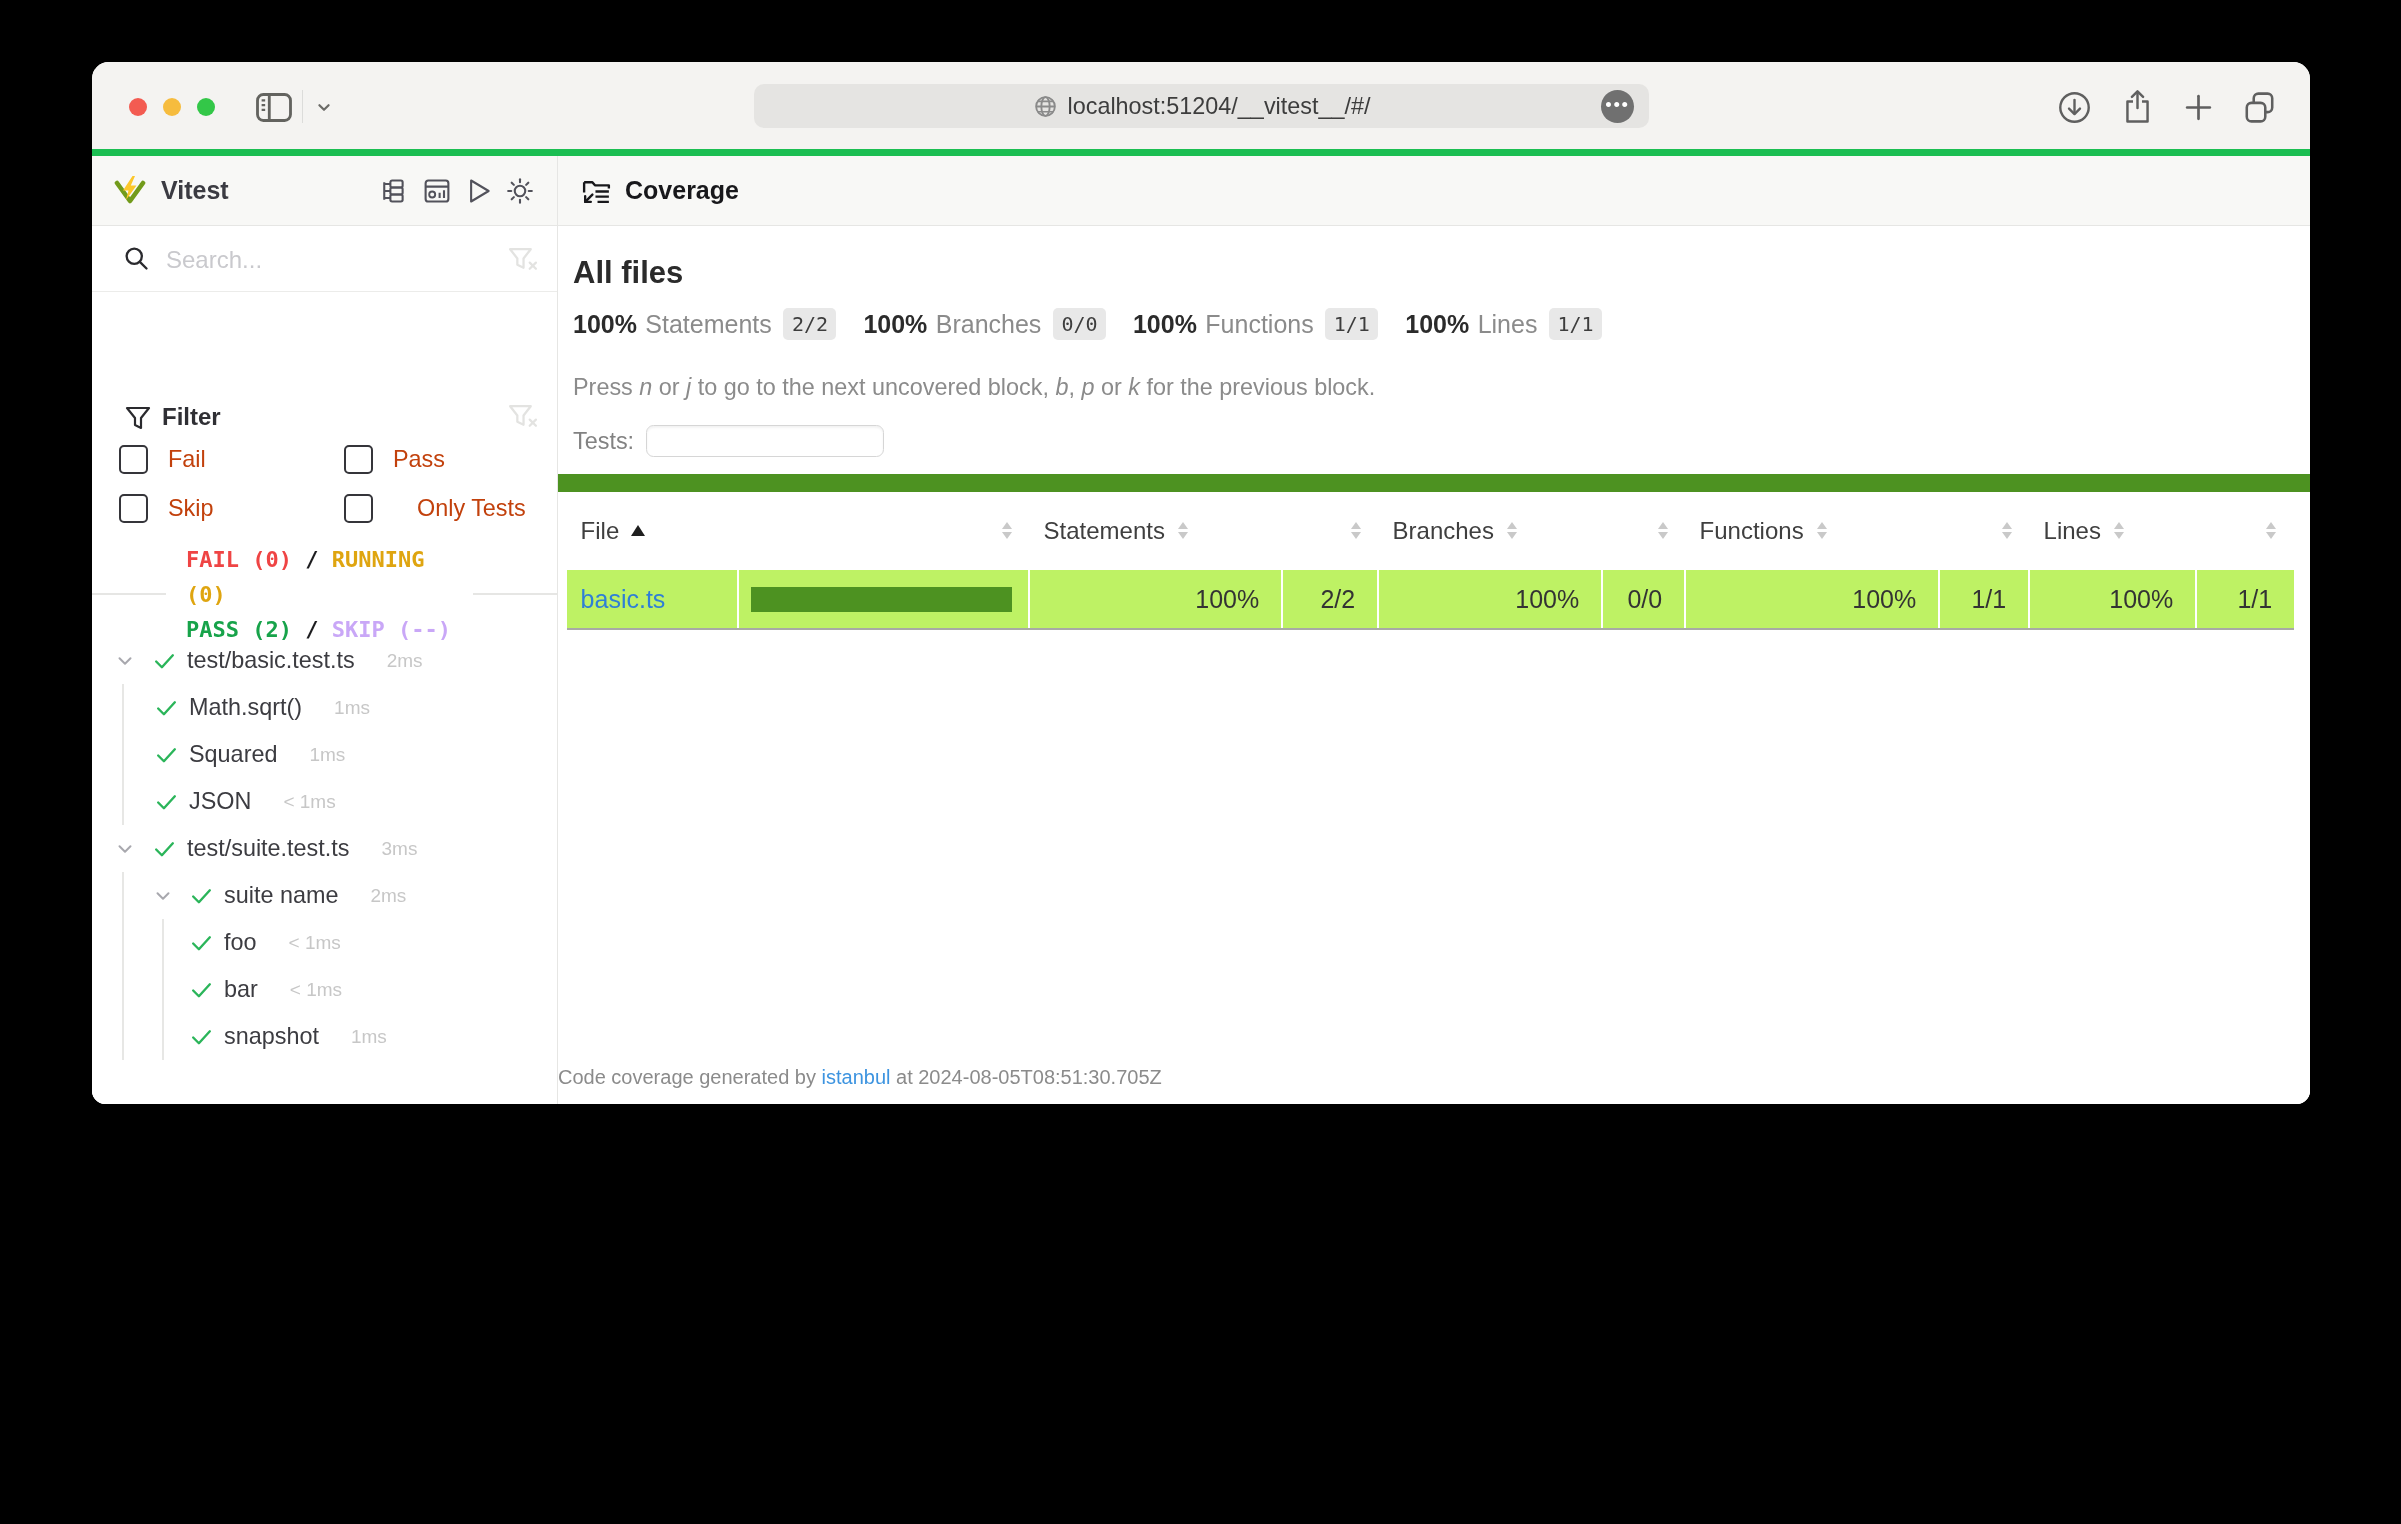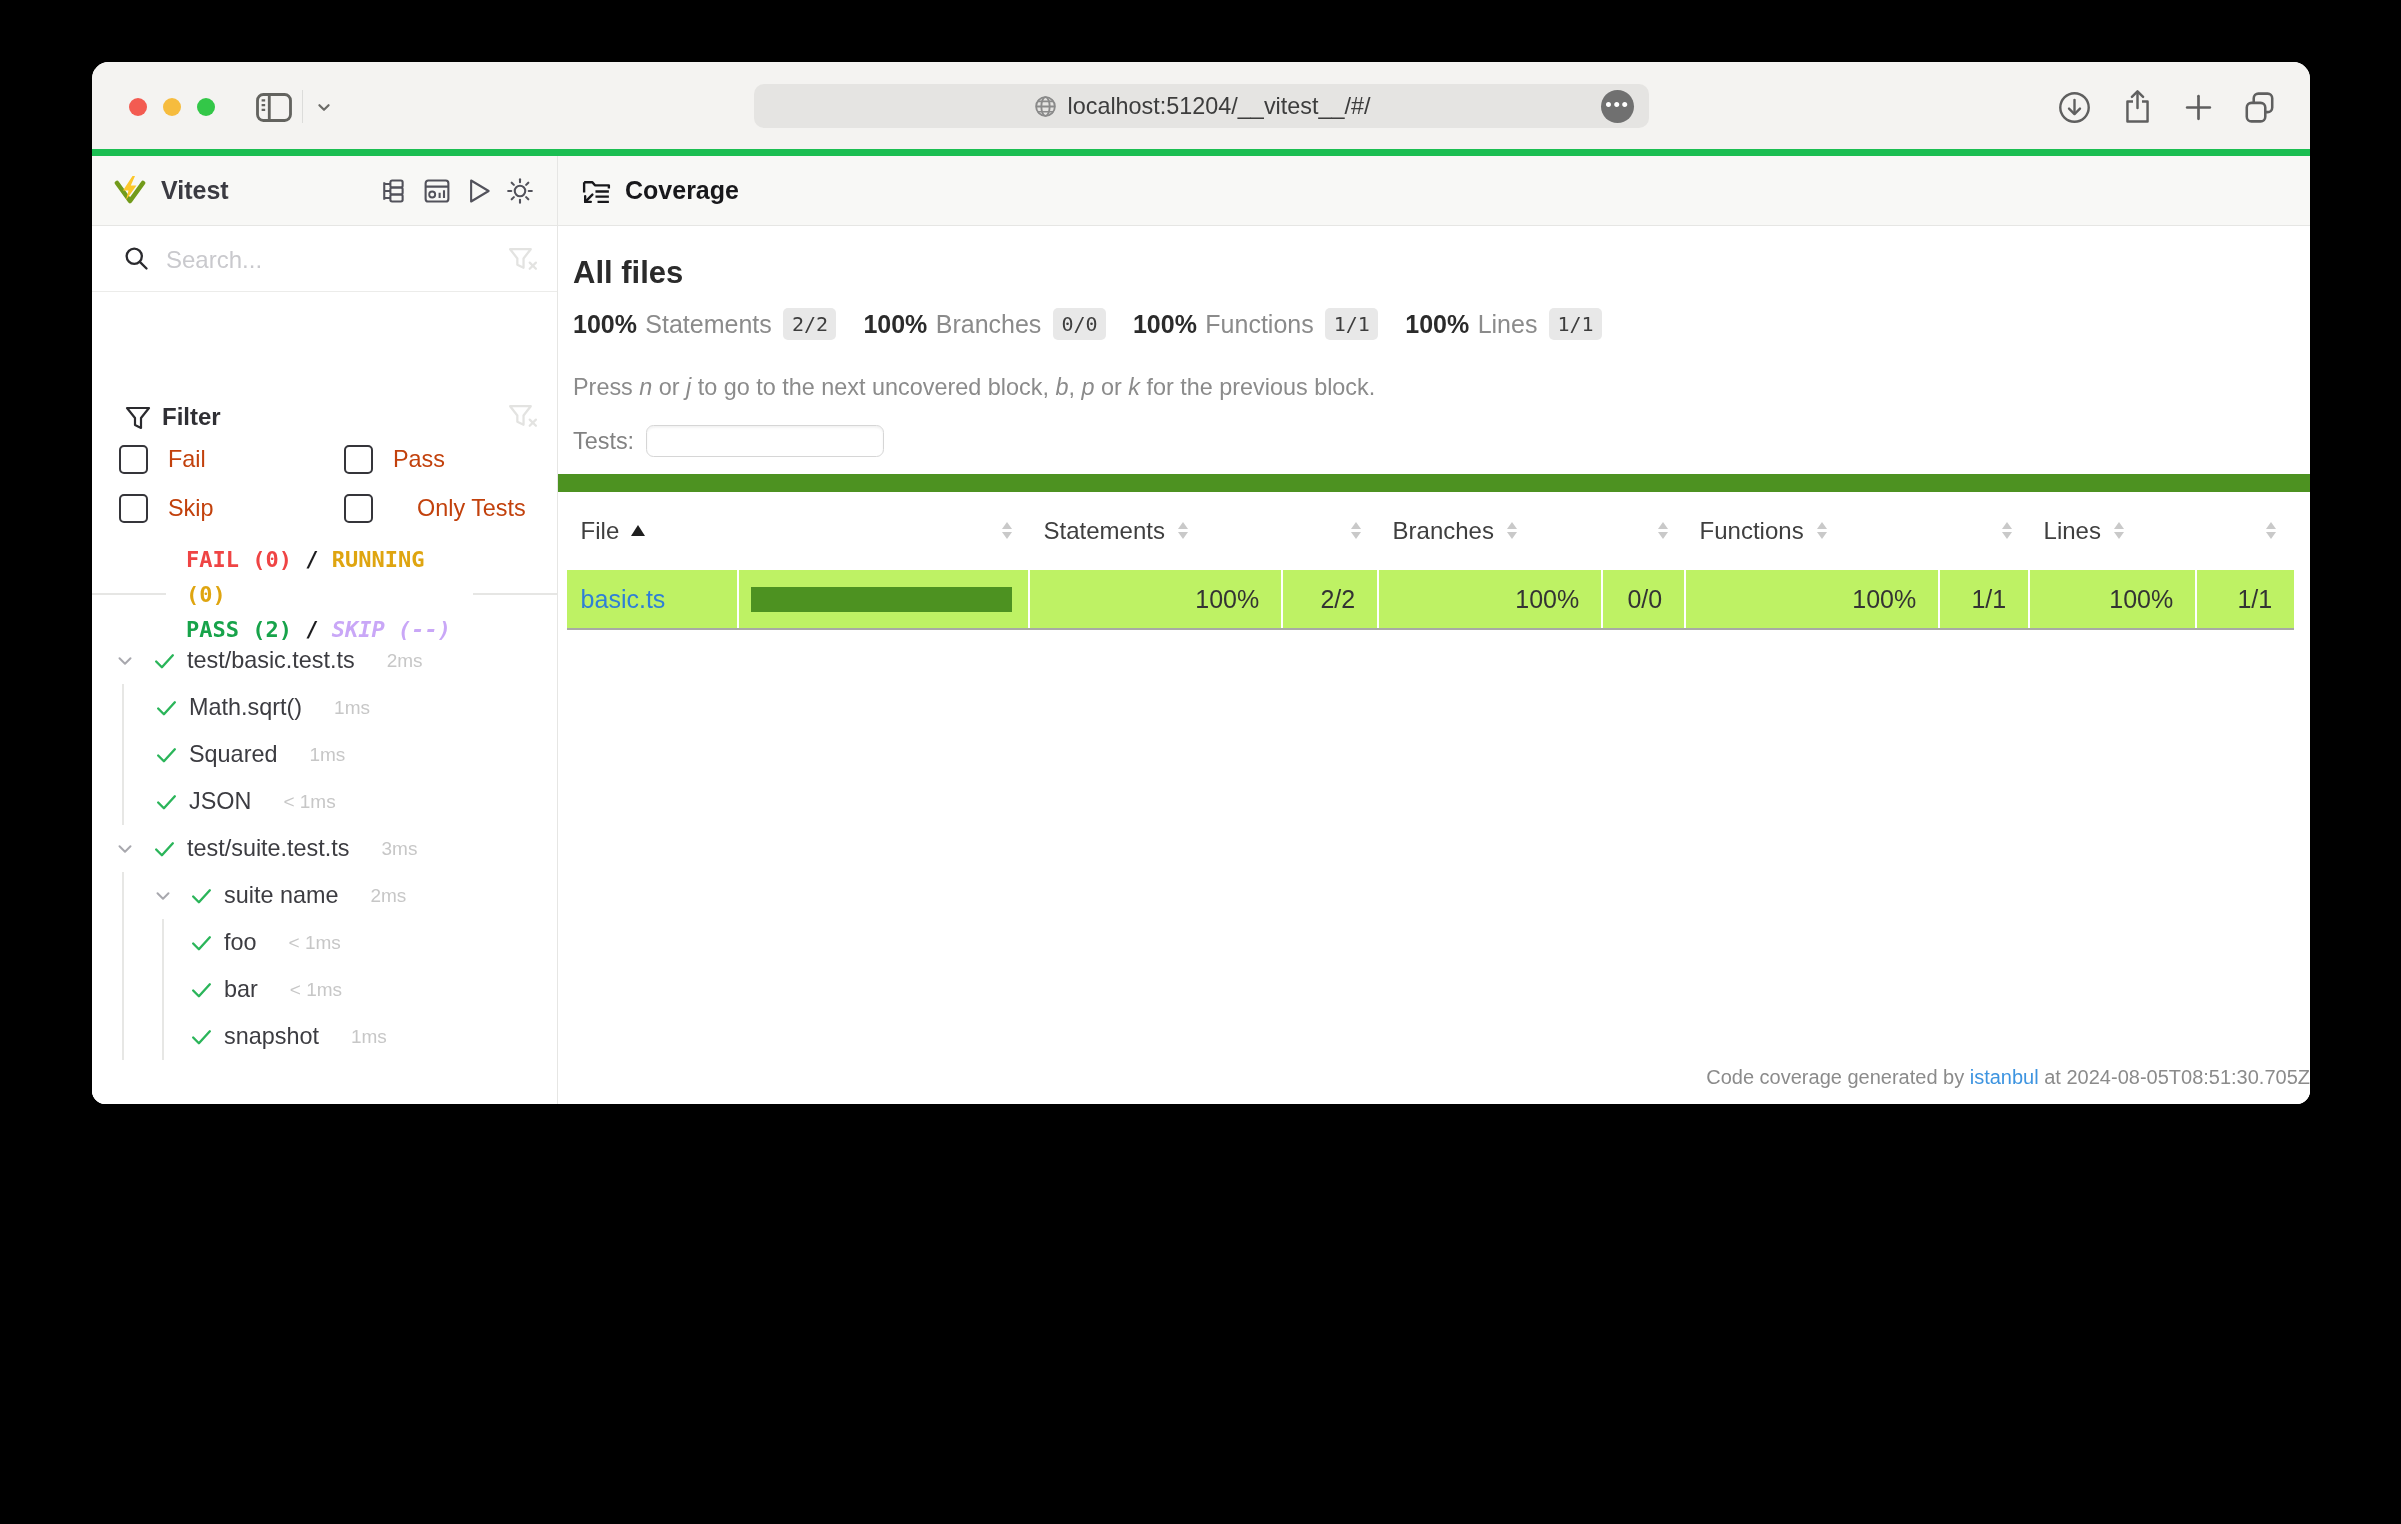--- a/index.html
+++ b/index.html
@@ -40,21 +40,21 @@
   #funnel-icon{position:absolute;left:30px;top:6.7px;}
   #filter-title{position:absolute;left:70px;top:0;height:43px;display:flex;align-items:center;font-weight:700;font-size:24px;color:#2f2f34;}
   .cb-item{position:absolute;height:43px;display:flex;align-items:center;gap:20px;}
   .cb-box{width:25px;height:25px;border:2.5px solid #35353a;border-radius:5px;background:#fff;flex:0 0 auto;}
   .cb-label{font-size:23.4px;color:#c2410c;}
   
   #summary-divider{position:absolute;left:0;top:437px;right:0;height:1.7px;background:#e6e6e4;}
   #summary-box{position:absolute;left:74px;top:398px;width:287px;height:80px;background:#fff;
     display:flex;flex-direction:column;justify-content:center;padding-left:20px;
     font-family:"DejaVu Sans Mono",monospace;font-weight:700;font-size:22px;line-height:35px;color:#1d1d1f;}
-  .s-fail{color:#ef4444;} .s-running{color:#dfa510;} .s-pass{color:#17a34a;} .s-skip{color:#c9a7f7;font-style:italic;}
+  .s-fail{color:#ef4444;} .s-running{color:#dfa510;} .s-pass{color:#17a34a;} .s-skip{color:#c9a7f7;}
   
   #tree{position:absolute;left:0;top:481px;right:0;bottom:0;}
   .tree-row{position:relative;height:47px;}
   .guide{position:absolute;top:0;bottom:0;width:1.7px;background:#e7e7e5;}
   .t-chev,.t-check{position:absolute;top:50%;transform:translateY(-50%);display:flex;}
   .t-line{position:absolute;top:0;height:47px;display:flex;align-items:center;gap:32px;}
   .t-label{font-size:23.4px;color:#3c3c41;white-space:nowrap;}
   .t-dur{font-size:19px;color:#c7c7c7;white-space:nowrap;}
   
   #navbar{position:absolute;left:0;top:0;right:0;height:69px;background:#f8f8f6;border-bottom:1.7px solid #e6e6e4;}
@@ -87,21 +87,21 @@
   .sorter .dn{border-top:7.5px solid #c9c9c9;}
   .tri-asc{width:0;height:0;border-left:7.5px solid transparent;border-right:7.5px solid transparent;
     border-bottom:11px solid #1f1f1f;margin-left:11.7px;}
   #cov-row{display:flex;height:58px;border-bottom:2.5px solid #a8aaa5;}
   .td{background:#bef264;height:58px;display:flex;align-items:center;box-sizing:border-box;}
   .td:not(:last-child){border-right:2.5px solid #fff;}
   .td.num{justify-content:flex-end;padding-right:22px;font-size:25px;color:#333;}
   .td.file{padding-left:13.4px;}
   .td.file a{font-size:25px;color:#2f7fd6;text-decoration:none;}
   .cov-bar{margin-left:11.7px;height:25px;background:#4d9221;}
-  #cov-footer{position:absolute;left:0;right:0;bottom:15px;text-align:right;font-size:20px;color:#8b8b8b;margin-top:28px;}
+  #cov-footer{position:absolute;left:0;right:0;bottom:15px;text-align:left;font-size:20px;color:#8b8b8b;margin-top:28px;}
   svg{display:block;}
 </style>
 </head>
 <body>
 
 <div id="window">
 
   <div id="chrome">
     <div class="tl" style="left:37px;background:#f35b51;"></div>
     <div class="tl" style="left:71px;background:#f6bc3e;"></div>

